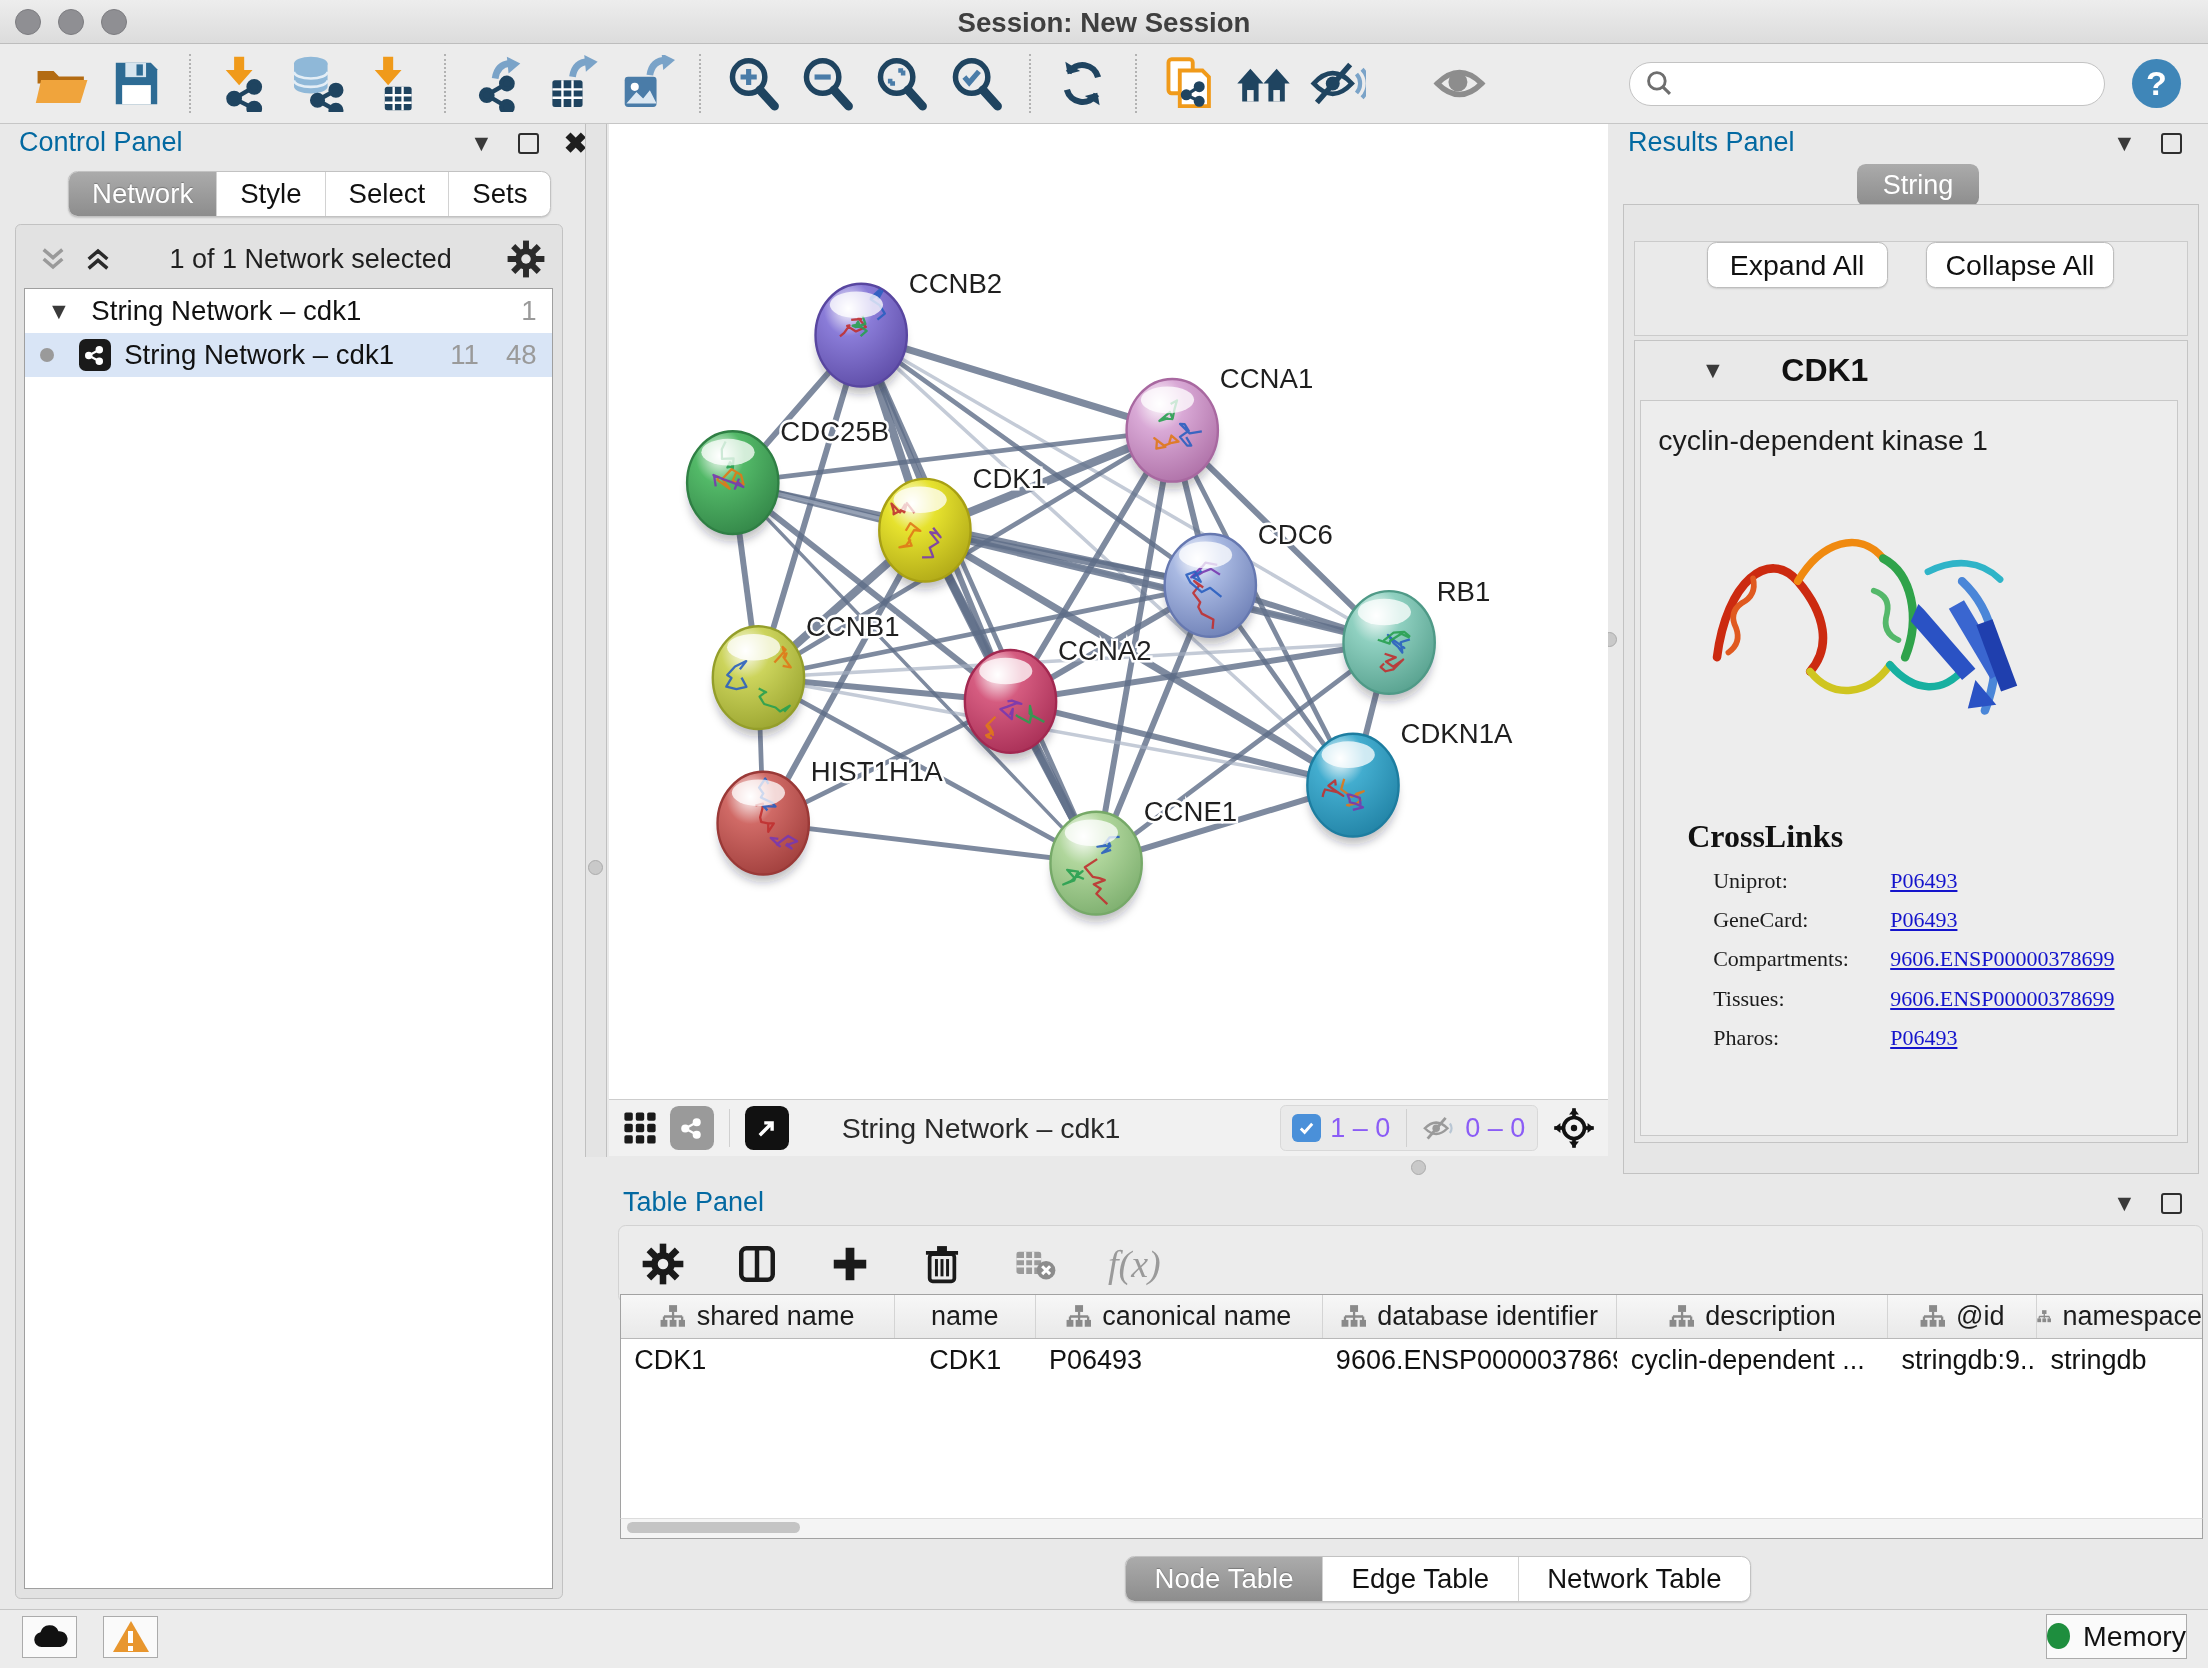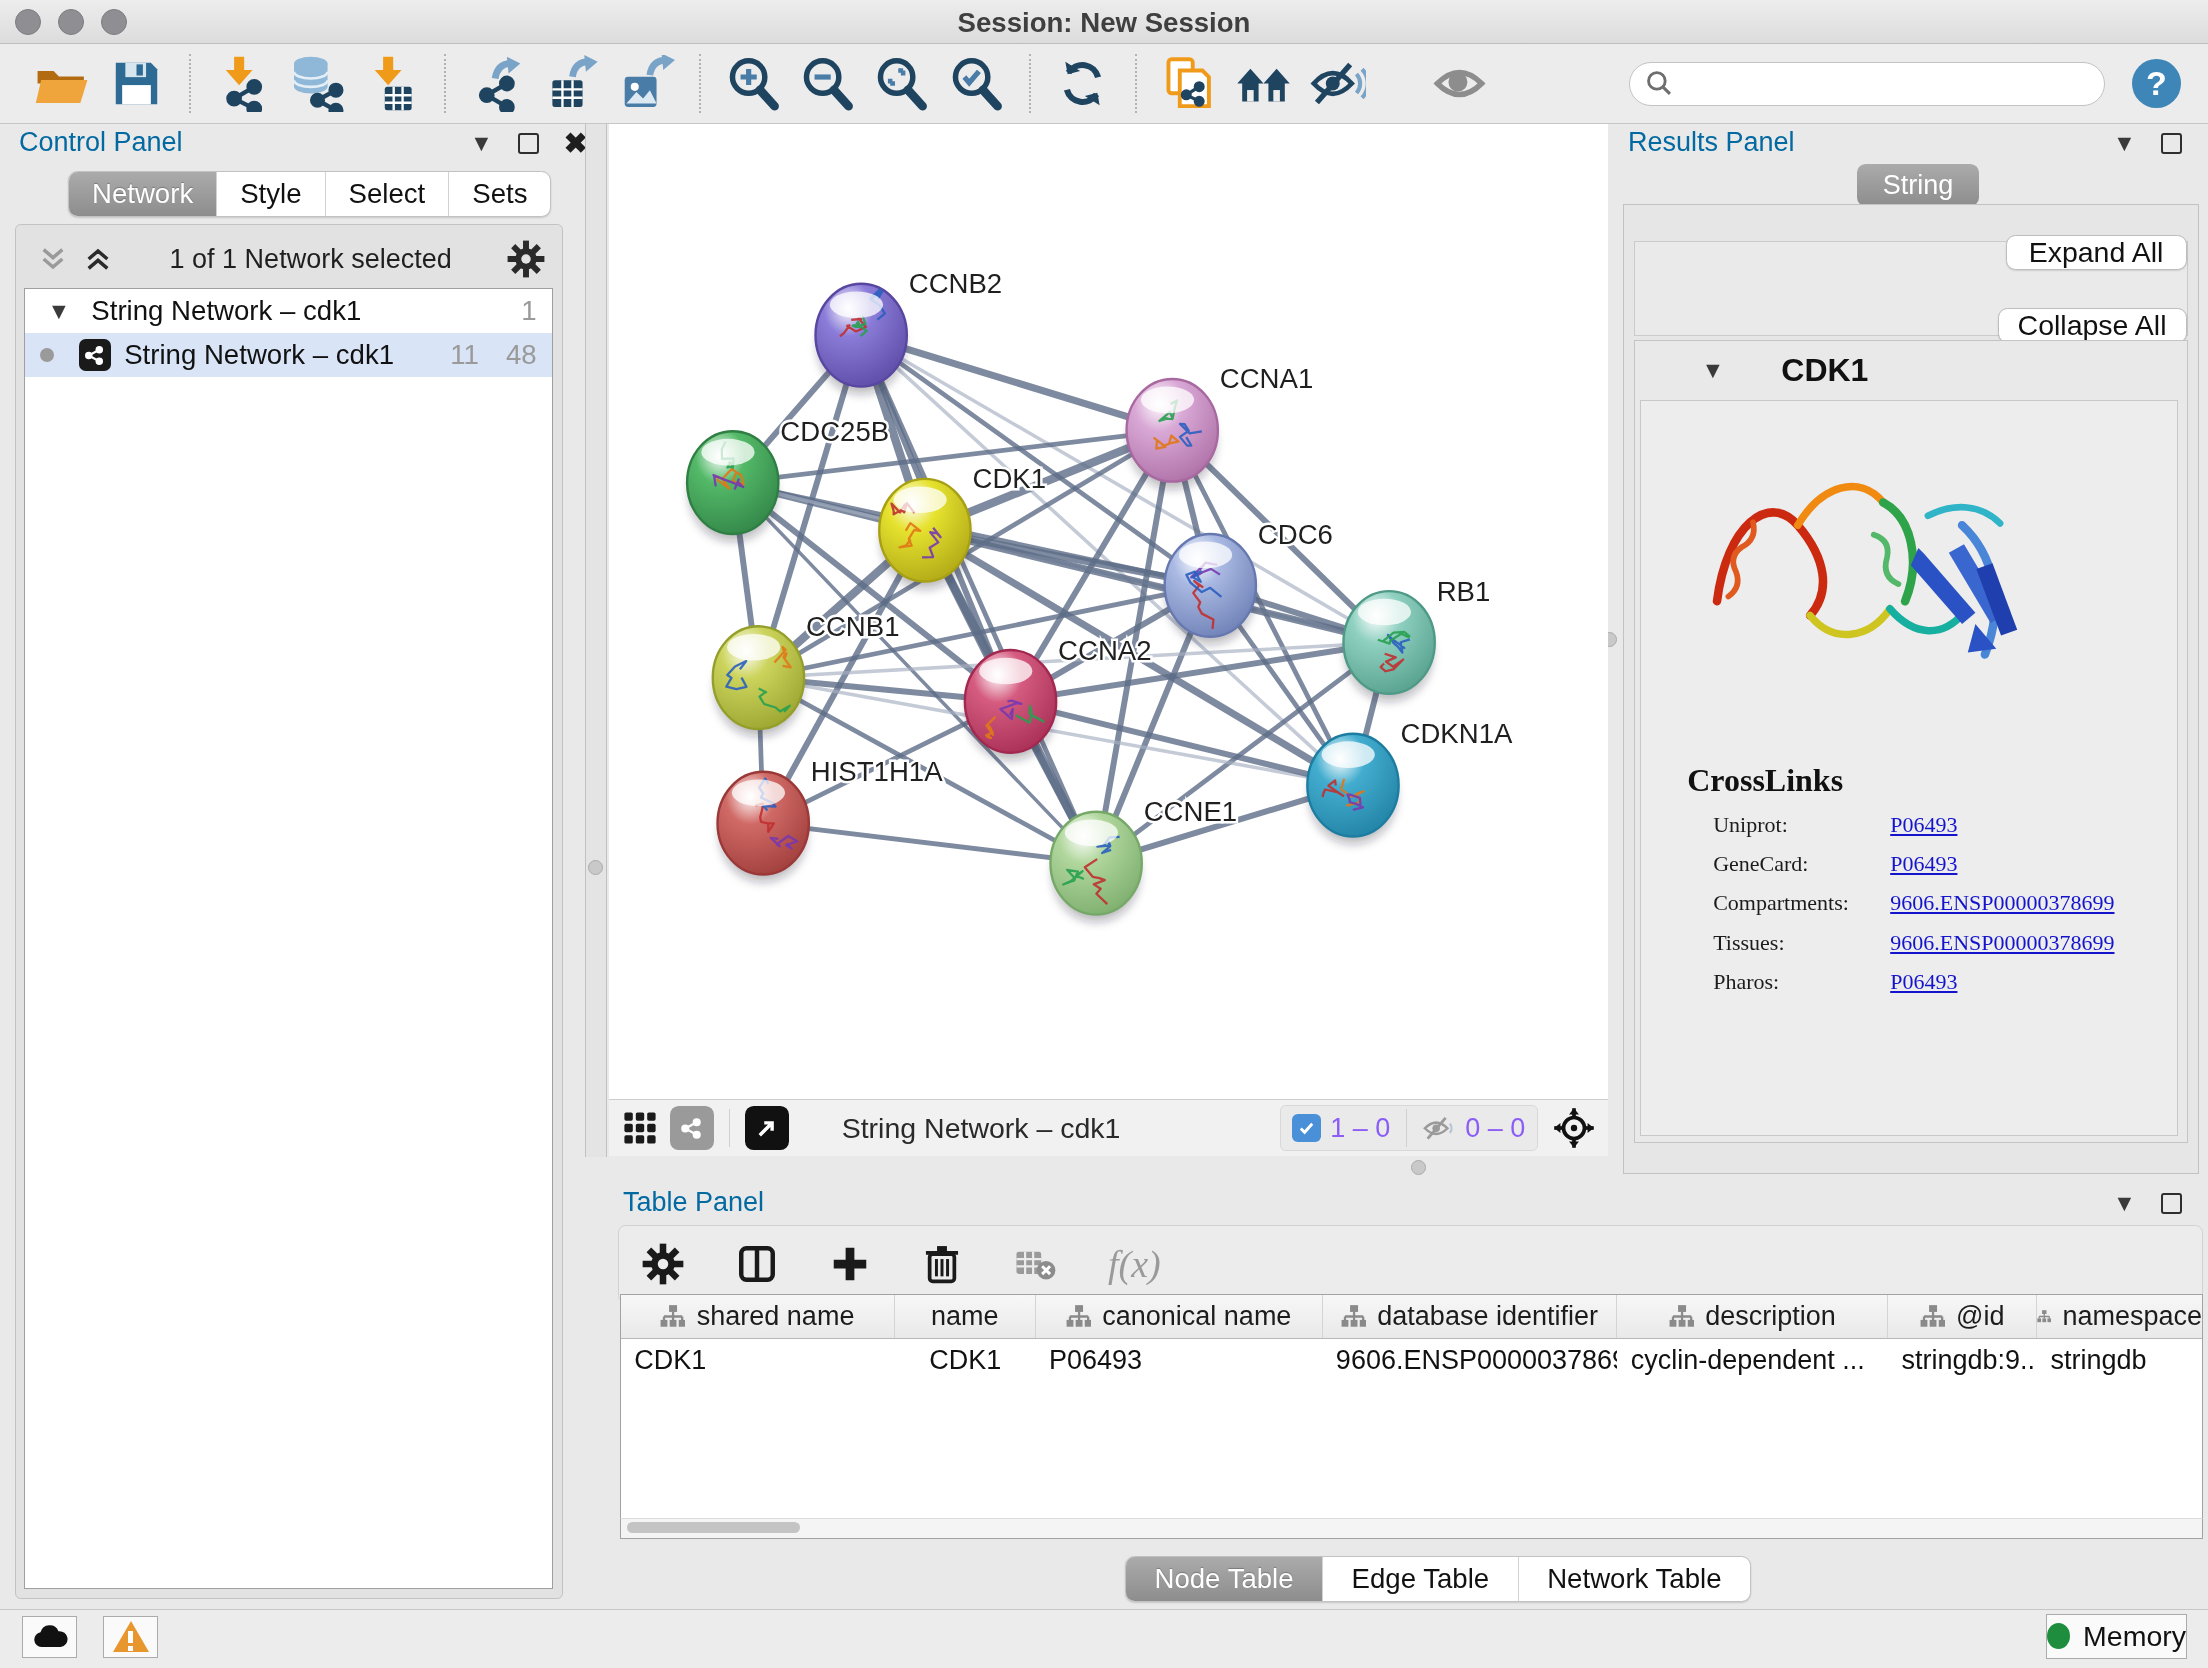--- a/index.html
+++ b/index.html
@@ -67,21 +67,21 @@
   .vb-sep{height:38px;border-left:1.9px solid #d0d0d0;margin:0 5.7px;}
   .checkbox{width:28.5px;height:28.5px;border-radius:5.7px;background:#4a90d9;display:flex;align-items:center;justify-content:center;}
   .blackbtn{width:44px;height:44px;border-radius:8.6px;background:#111;display:flex;align-items:center;justify-content:center;}
 
   
   .rp-tab{position:absolute;left:1857px;top:164px;width:122px;height:42px;border-radius:8.6px;
     background:linear-gradient(#ababab,#8d8d8d);color:#fff;font-size:27px;display:flex;align-items:center;justify-content:center;}
   .rp-box{position:absolute;left:1623px;top:204px;width:576px;height:970px;background:#e6e6e6;
     border:1.9px solid #c2c2c2;}
   .rp-btnpanel{position:absolute;left:9.5px;top:36px;width:554px;height:95px;background:#eaeaea;
-    border:1.9px solid #cbcbcb;display:flex;align-items:flex-end;justify-content:center;gap:38px;flex-direction:column;}
+    border:1.9px solid #cbcbcb;display:flex;align-items:flex-start;justify-content:center;gap:38px;}
   .rp-btn{min-width:181px;height:46px;background:#fff;border:1.9px solid #bdbdbd;border-radius:9.5px;
     font-size:28.5px;color:#111;display:flex;align-items:center;justify-content:center;padding:0 19px;
     box-shadow:0 1px 1.9px rgba(0,0,0,.12);}
   .rp-sect{position:absolute;left:9.5px;top:135px;width:554px;height:803px;background:#e9e9e9;border:1.9px solid #c4c4c4;}
   .rp-secthead{height:59px;display:flex;align-items:center;gap:57px;padding-left:67px;}
   .rp-sectname{font-size:32px;font-weight:bold;color:#111;}
   .rp-inner{position:absolute;left:5.7px;top:59px;width:538px;height:736px;background:#ededed;border:1.9px solid #c8c8c8;overflow:hidden;}
   .rp-desc{font-size:28.5px;color:#1c1c1c;margin:23px 0 0 17px;}
   .xl-title{font-family:"Liberation Serif",serif;font-weight:bold;font-size:32px;color:#111;margin:15px 0 5.7px 46px;}
   .xl-row{display:flex;font-family:"Liberation Serif",serif;font-size:22px;color:#1c1c1c;margin:13.3px 0 0 72px;}
@@ -644,20 +644,21 @@
     <div class="rp-btnpanel">
       <div class="rp-btn">Expand All</div>
       <div class="rp-btn">Collapse All</div>
     </div>
     <div class="rp-sect">
       <div class="rp-secthead">
         <span class="tri">▼</span>
         <span class="rp-sectname">CDK1</span>
       </div>
       <div class="rp-inner">
+        <div class="rp-desc">cyclin-dependent kinase 1</div>
         <svg width="399" height="333" viewBox="0 0 420 350" style="margin:9.5px 0 0 38px">
           <g fill="none" stroke-linecap="round">
             <path d="M40 200 C 50 120, 95 85, 125 120 S 160 190, 138 215" stroke="#cc2a10" stroke-width="9"></path>
             <path d="M52 195 q 14 -10 8 -26 q -8 -16 6 -26 q 16 -8 12 -26" stroke="#e05a20" stroke-width="6"></path>
             <path d="M125 120 C 150 78, 190 66, 215 96" stroke="#f08a10" stroke-width="8"></path>
             <path d="M138 215 C 162 245, 200 240, 222 208" stroke="#cfc520" stroke-width="8"></path>
             <path d="M215 96 C 245 112, 255 158, 238 200" stroke="#2fa34a" stroke-width="9"></path>
             <path d="M205 130 q 18 6 14 24 q -6 20 12 28" stroke="#54b86a" stroke-width="6"></path>
             <path d="M222 208 C 248 238, 278 238, 300 212" stroke="#17b0a0" stroke-width="8"></path>
             <path d="M298 120 C 330 150, 344 200, 322 256" stroke="#4a86d8" stroke-width="9"></path>

